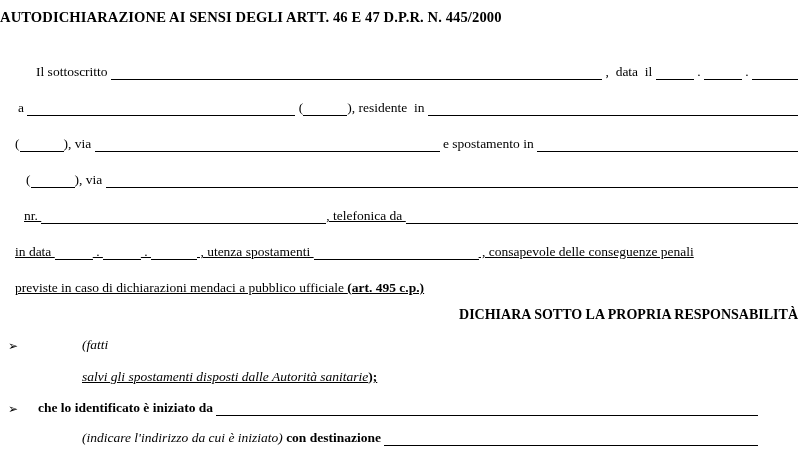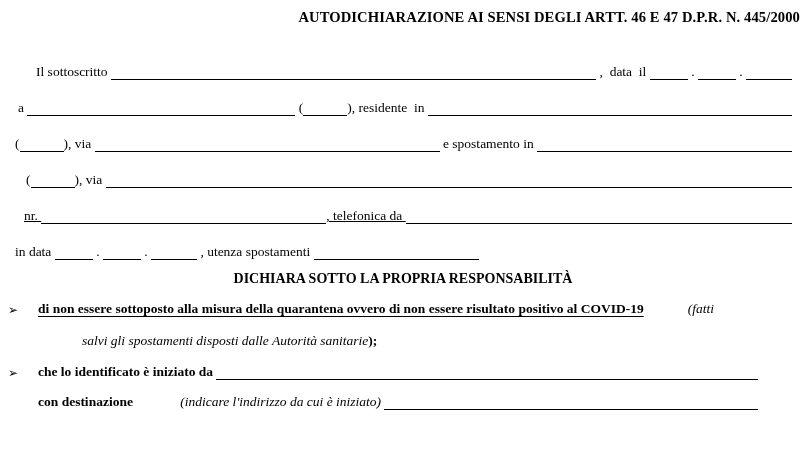--- a/index.html
+++ b/index.html
@@ -9,31 +9,31 @@
     width: 800px;
     height: 450px;
     background: #ffffff;
     color: #000000;
     font-family: "Liberation Serif", serif;
     font-size: 13.5px;
     overflow: hidden;
   }
   .title {
     padding-top: 9px;
-    text-align: right;
+    text-align: left;
     font-weight: bold;
     font-size: 14.6px;
     letter-spacing: 0.1px;
   }
   .rows { margin-top: 25px; }
   .row {
     display: flex;
     align-items: flex-end;
     height: 36px;
-    padding: 0 8px 7px 14px;
+    padding: 0 2px 7px 14px;
     overflow: hidden;
   }
   .t  { white-space: pre; }
   .b  { font-weight: bold; }
   .i  { font-style: italic; margin-left: 44px; }
   .bu { font-weight: bold; text-decoration: underline; text-decoration-thickness: 1px; text-underline-offset: 3px; }
   .bl { border-bottom: 1px solid #000; height: 13px; flex: 0 0 auto; }
   .grow { flex: 1 1 auto; }
   .w38  { width: 38px; }
   .w44  { width: 44px; }
@@ -41,24 +41,24 @@
   .w165 { width: 165px; }
   .w268 { width: 268px; }
   .w285 { width: 285px; }
   .w330 { width: 330px; }
   .w345 { width: 345px; }
   .ind-l1 { padding-left: 36px; }
   .ind-l2 { padding-left: 18px; }
   .ind-l3 { padding-left: 15px; }
   .ind-l4 { padding-left: 26px; }
   .ind-l5 { padding-left: 24px; text-decoration: underline; }
-  .ind-l6 { padding-left: 15px; }
-  .row-h2 { height: 27px; justify-content: center; font-weight: bold; font-size: 14px; }
+  .ind-l6 { padding-left: 15px; text-decoration: underline; }
+  .row-h2 { height: 27px; justify-content: flex-end; font-weight: bold; font-size: 14px; }
   .row-b1a { height: 30px; padding-right: 42px; }
-  .row-b1b { height: 32px; padding-left: 38px; padding-right: 42px; }
+  .row-b1b { height: 32px; padding-left: 38px; padding-right: 42px; text-decoration: underline; }
   .row-b2a { height: 31px; padding-right: 42px; }
   .row-b2b { height: 30px; padding-left: 38px; padding-right: 42px; }
   .bullet-row { padding-left: 8px; }
   .mk {
     flex: 0 0 30px;
     width: 30px;
     font-family: "DejaVu Sans", sans-serif;
     font-size: 12px;
     align-self: flex-end;
   }
@@ -118,44 +118,48 @@
 
     <div class="row ind-l6">
       <span class="t">in data </span>
       <span class="bl w38"></span>
       <span class="t"> . </span>
       <span class="bl w38"></span>
       <span class="t"> . </span>
       <span class="bl w46"></span>
       <span class="t"> , utenza spostamenti </span>
       <span class="bl w165"></span>
+      <span class="t"> , consapevole delle conseguenze penali</span>
     </div>
 
+    <div class="row ind-l6">
+      <span class="t">previste in caso di dichiarazioni mendaci a pubblico ufficiale </span>
+      <span class="t b">(art. 495 c.p.)</span>
+    </div>
 
     <div class="row row-h2">
       <span class="t">DICHIARA SOTTO LA PROPRIA RESPONSABILITÀ</span>
     </div>
 
     <div class="row row-b1a bullet-row">
       <span class="mk">➢</span>
-      <span class="t bu">di non essere sottoposto alla misura della quarantena ovvero di non essere risultato positivo al COVID-19</span>
       <span class="t i">(fatti</span>
     </div>
 
     <div class="row row-b1b">
       <span class="t i">salvi gli spostamenti disposti dalle Autorità sanitarie</span>
       <span class="t b">);</span>
     </div>
 
     <div class="row row-b2a bullet-row">
       <span class="mk">➢</span>
       <span class="t b">che lo identificato è iniziato da </span>
       <span class="bl grow"></span>
     </div>
 
     <div class="row row-b2b">
+      <span class="t i">(indicare l'indirizzo da cui è iniziato) </span>
       <span class="t b">con destinazione </span>
-      <span class="t i">(indicare l'indirizzo da cui è iniziato) </span>
       <span class="bl grow"></span>
     </div>
 
   </div>
 </div>
 
 </body></html>

